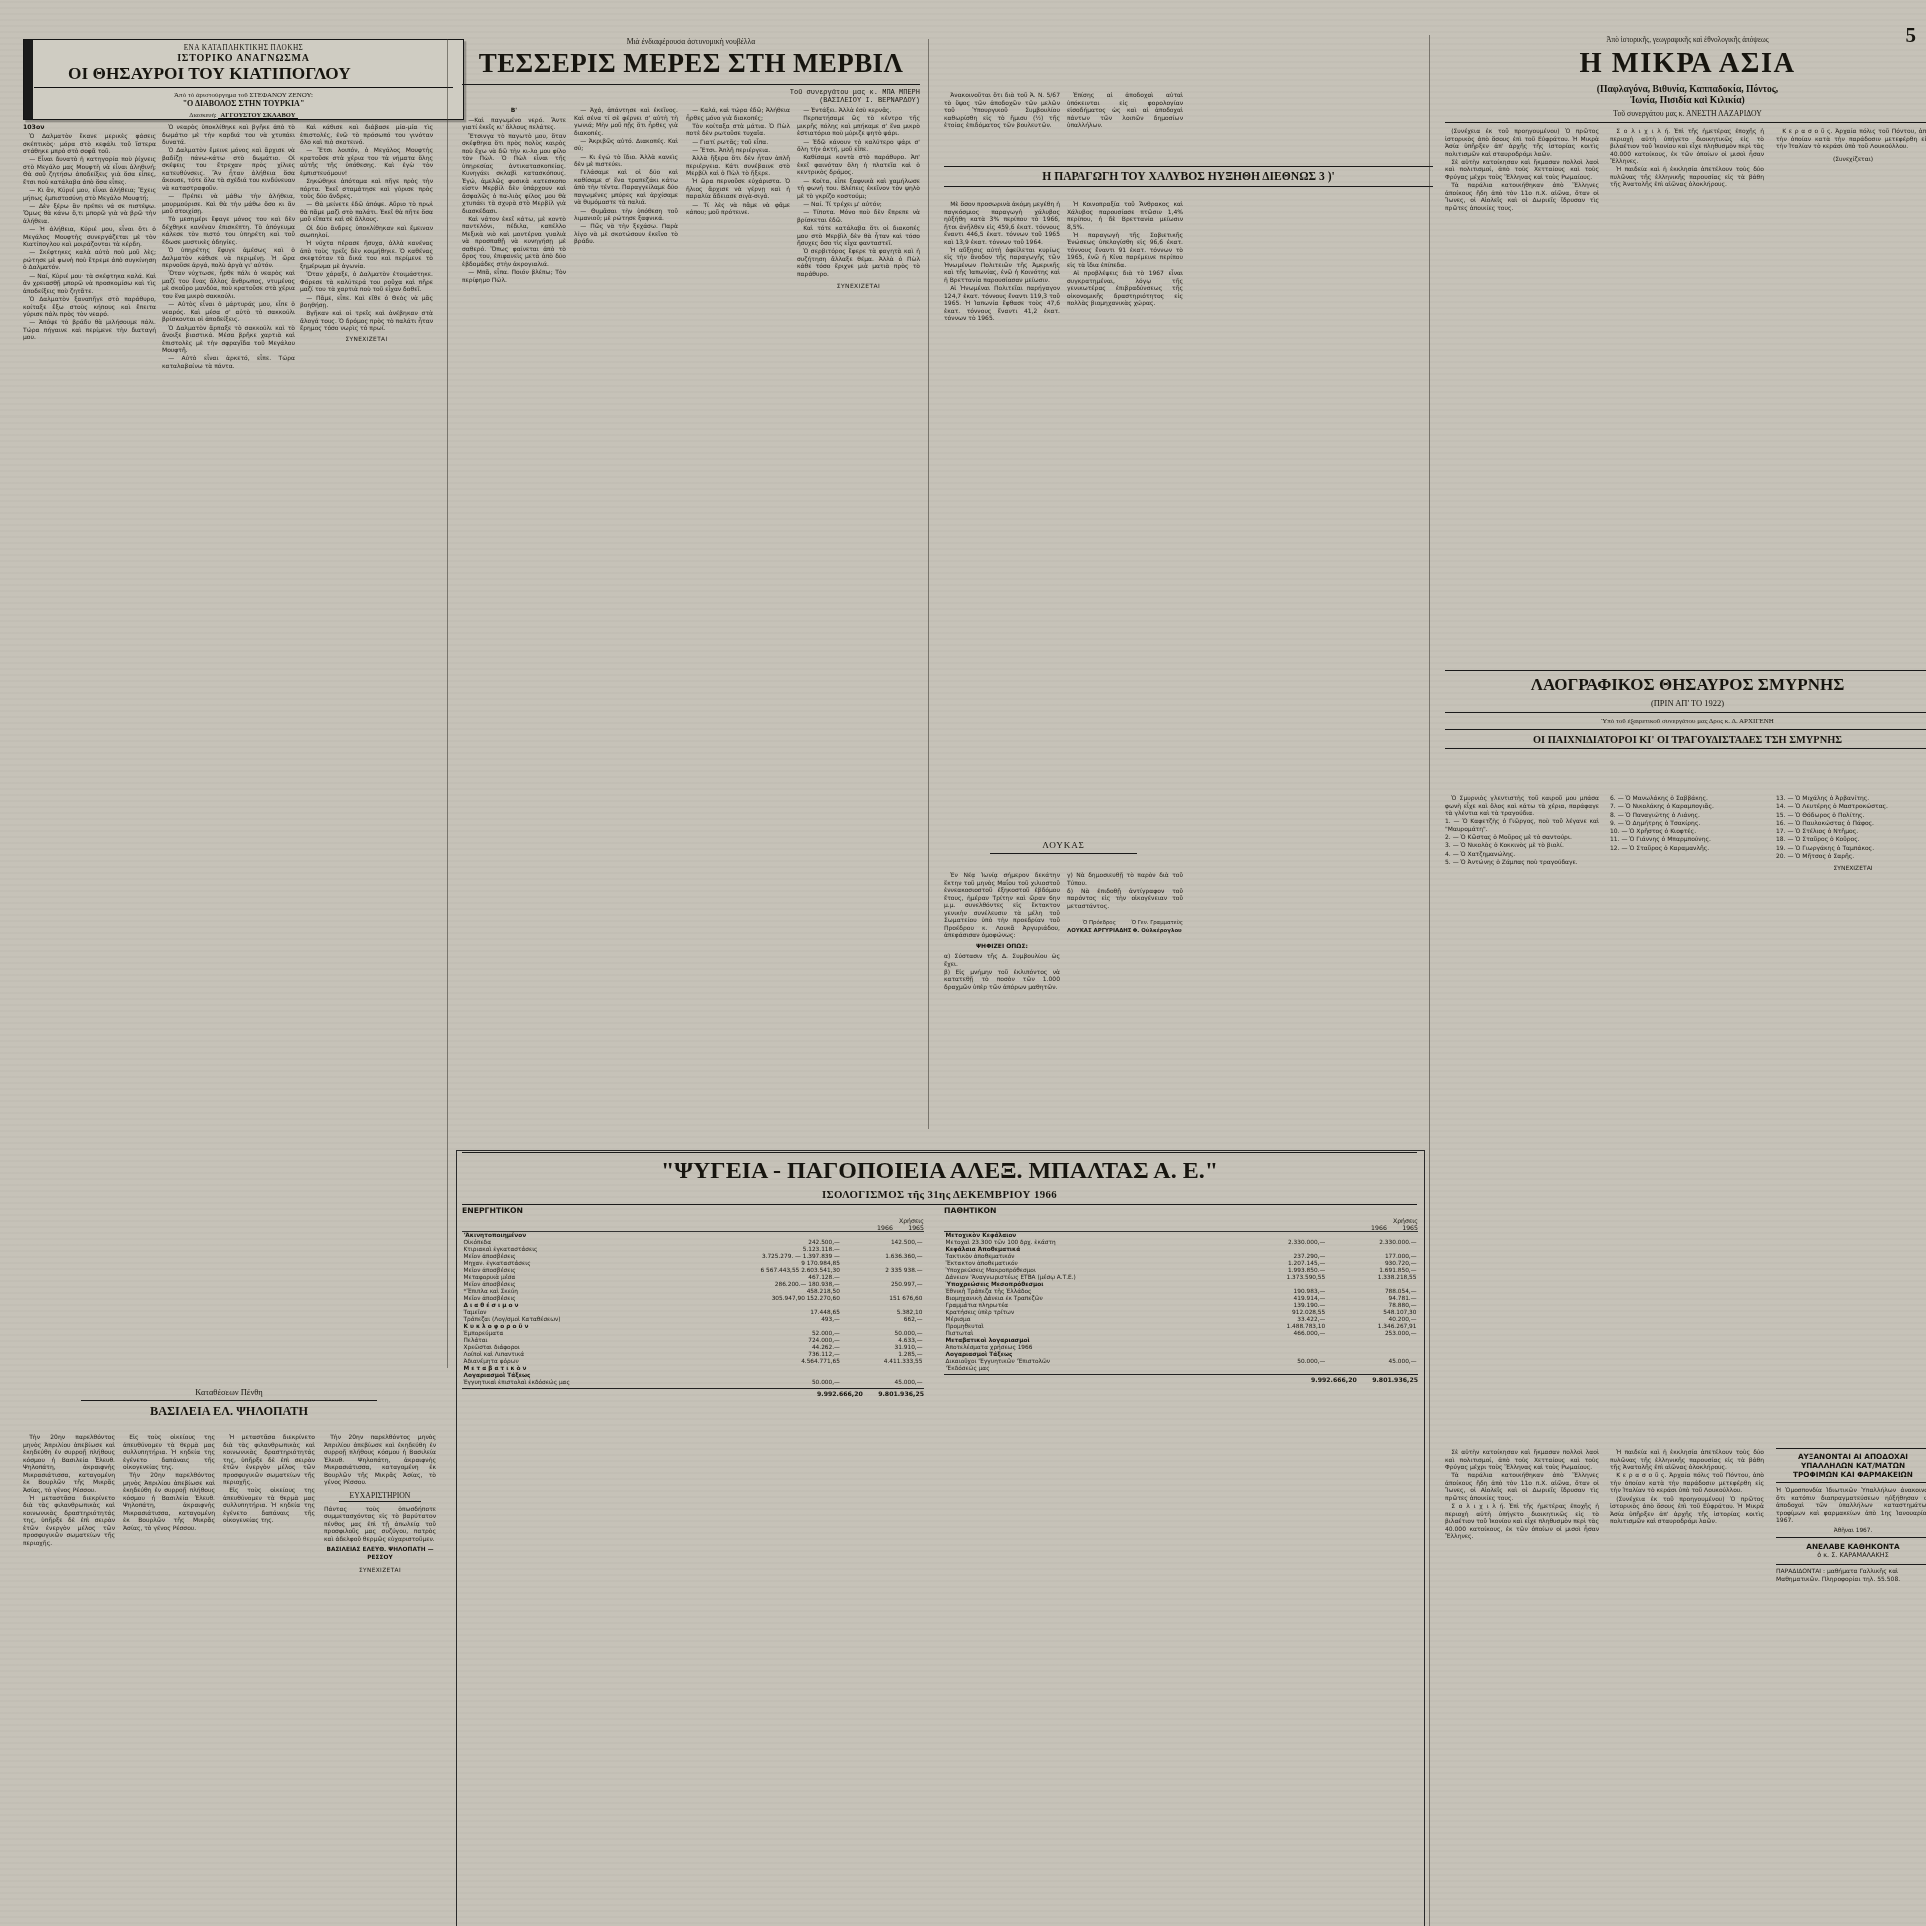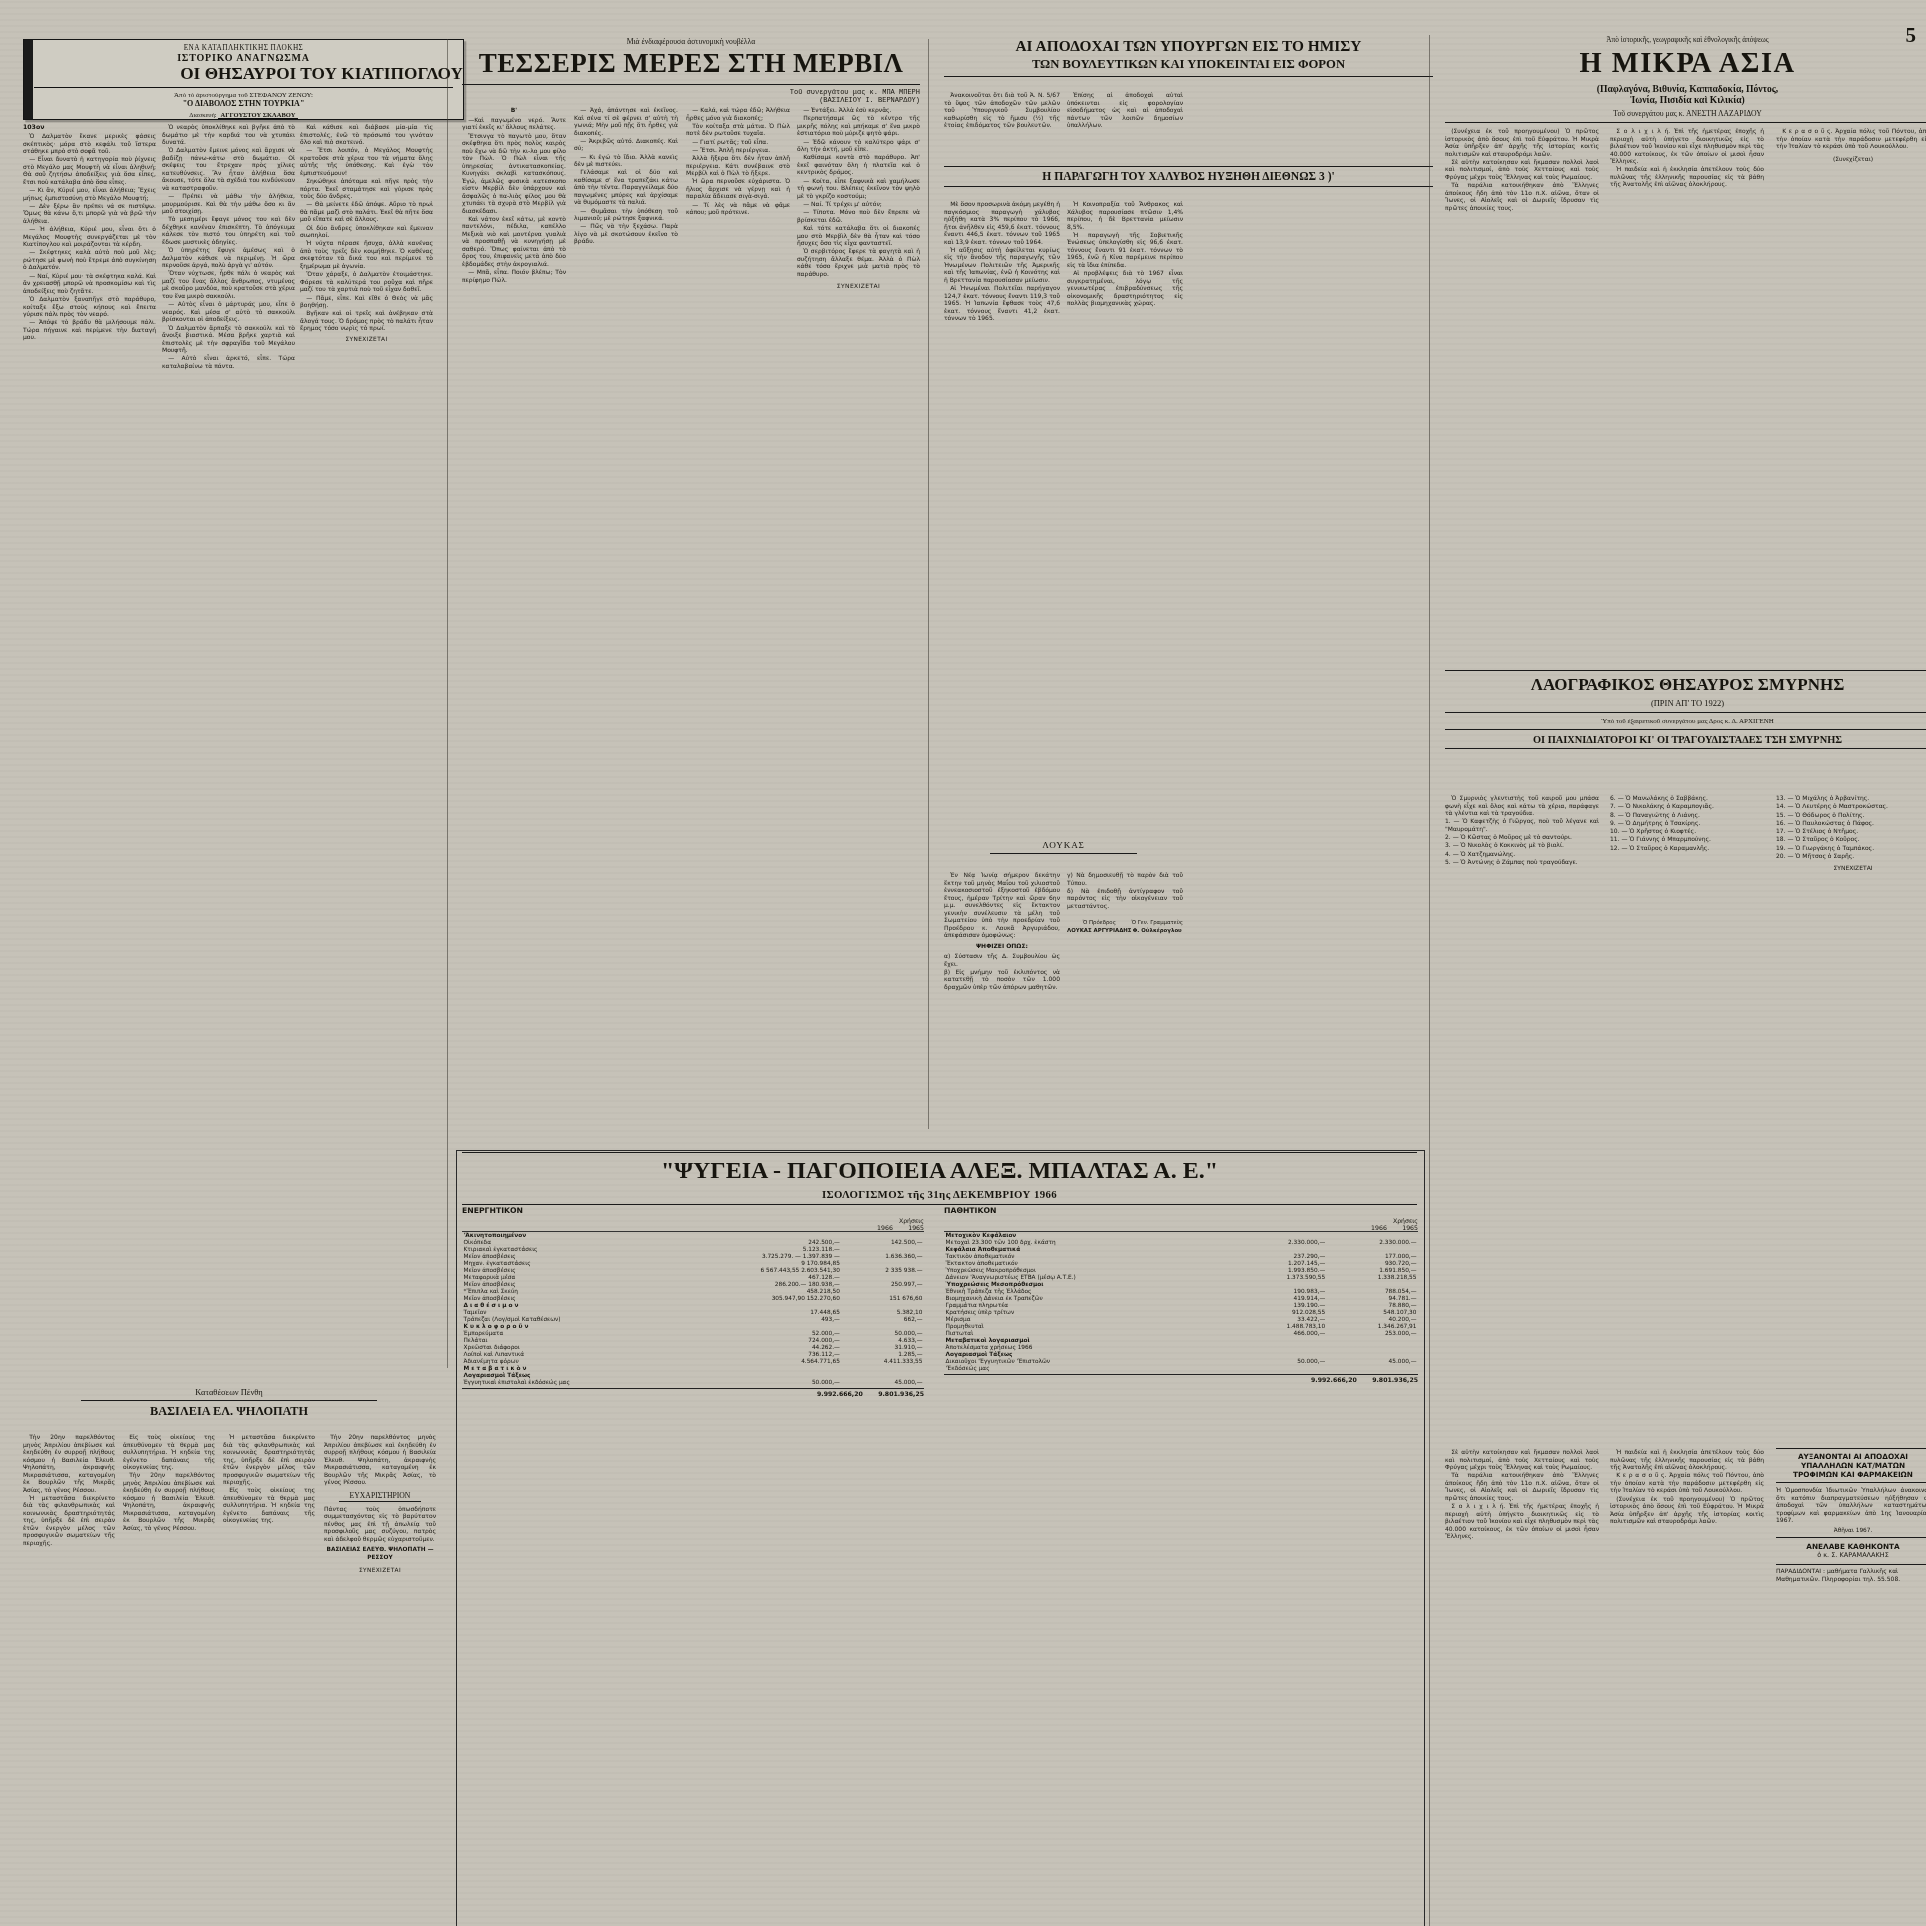--- a/index.html
+++ b/index.html
@@ -19,21 +19,21 @@
   .hdrule{border-top:0.8px solid #1a1a1a;}
   .pgnum{position:absolute;right:37px;top:23px;font-size:21px;font-weight:bold;font-family:"Liberation Serif",serif;}
   
   .mast{
     position:absolute;left:23px;top:39px;width:439px;height:79px;
     border:1.2px solid #151515;background:#cfccc2;
     box-shadow:2.3px 2.3px 0 rgba(0,0,0,0.25);
   }
   .mast .l1{font-size:7.3px;letter-spacing:0.4px;text-align:center;margin-top:2.7px;font-family:"Liberation Serif",serif;}
   .mast .l2{font-size:10px;letter-spacing:0.8px;text-align:center;font-weight:bold;font-family:"Liberation Serif",serif;}
-  .mast .l3{font-size:17.3px;font-weight:bold;text-align:right;margin-top:1.5px;font-family:"Liberation Serif",serif;letter-spacing:0px;padding-left:44px;}
+  .mast .l3{font-size:17.3px;font-weight:bold;text-align:left;margin-top:1.5px;font-family:"Liberation Serif",serif;letter-spacing:0px;padding-left:44px;}
   .mast .rule{border-top:0.8px solid #111;margin:3.1px 10px 2.7px 10px;}
   .mast .l4{font-size:7px;text-align:center;font-family:"Liberation Serif",serif;}
   .mast .l5{font-size:8px;text-align:center;font-weight:bold;font-family:"Liberation Serif",serif;}
   .mast .l6{font-size:6.5px;text-align:center;margin-top:3.5px;font-family:"Liberation Serif",serif;}
   
   .mastbar{position:absolute;left:23px;top:39px;width:10px;height:79px;background:#1b1b1b;}
   
   .h-kicker{font-size:7.7px;text-align:center;font-family:"Liberation Serif",serif;}
   .h-main{font-family:"Liberation Serif",serif;font-weight:bold;text-align:center;}
   .byline{font-size:7px;text-align:right;font-family:Liberation Mono, monospace;}
@@ -178,25 +178,20 @@
     <p>— Κοίτα, εἶπε ξαφνικὰ καὶ χαμήλωσε τὴ φωνή του. Βλέπεις ἐκεῖνον τὸν ψηλὸ μὲ τὸ γκρίζο κοστούμι;</p>
     <p>— Ναί. Τί τρέχει μ' αὐτόν;</p>
     <p>— Τίποτα. Μόνο ποὺ δὲν ἔπρεπε νὰ βρίσκεται ἐδῶ.</p>
     <p>Καὶ τότε κατάλαβα ὅτι οἱ διακοπές μου στὸ Μερβὶλ δὲν θὰ ἦταν καὶ τόσο ἥσυχες ὅσο τὶς εἶχα φανταστεῖ.</p>
     <p>Ὁ σερβιτόρος ἔφερε τὰ φαγητὰ καὶ ἡ συζήτηση ἄλλαξε θέμα. Ἀλλὰ ὁ Πὼλ κάθε τόσο ἔριχνε μιὰ ματιὰ πρὸς τὸ παράθυρο.</p>
     <div class="centered" style="margin-top:4.6px;letter-spacing:0.4px;">ΣΥΝΕΧΙΖΕΤΑΙ</div>
   </div>
 
   <div class="colsep" style="left:928px;top:39px;height:1090px;"></div>
 
-  <div class="col" style="left:944px;top:37px;width:489px;">
-    <div class="h-main" style="font-size:15.4px;letter-spacing:0px;">ΑΙ ΑΠΟΔΟΧΑΙ ΤΩΝ ΥΠΟΥΡΓΩΝ ΕΙΣ ΤΟ ΗΜΙΣΥ</div>
-    <div class="h-main" style="font-size:12.7px;margin-top:2.3px;">ΤΩΝ ΒΟΥΛΕΥΤΙΚΩΝ ΚΑΙ ΥΠΟΚΕΙΝΤΑΙ ΕΙΣ ΦΟΡΟΝ</div>
-    <div class="hdrule" style="margin:3.9px 0 0 0;"></div>
-  </div>
 
   <div class="col tiny jt" style="left:944px;top:91px;width:116px;height:77px;">
     <p>Ἀνακοινοῦται ὅτι διὰ τοῦ Ἀ. Ν. 5/67 τὸ ὕψος τῶν ἀποδοχῶν τῶν μελῶν τοῦ Ὑπουργικοῦ Συμβουλίου καθωρίσθη εἰς τὸ ἥμισυ (½) τῆς ἑτοίας ἐπιδόματος τῶν βουλευτῶν.</p>
   </div>
   <div class="col tiny jt" style="left:1067px;top:91px;width:116px;height:77px;">
     <p>Ἐπίσης αἱ ἀποδοχαὶ αὐταὶ ὑπόκεινται εἰς φορολογίαν εἰσοδήματος ὡς καὶ αἱ ἀποδοχαὶ πάντων τῶν λοιπῶν δημοσίων ὑπαλλήλων.</p>
   </div>
 
   <div class="col" style="left:944px;top:166px;width:489px;">
     <div class="hdrule" style="margin:0 0 3.1px 0;"></div>

